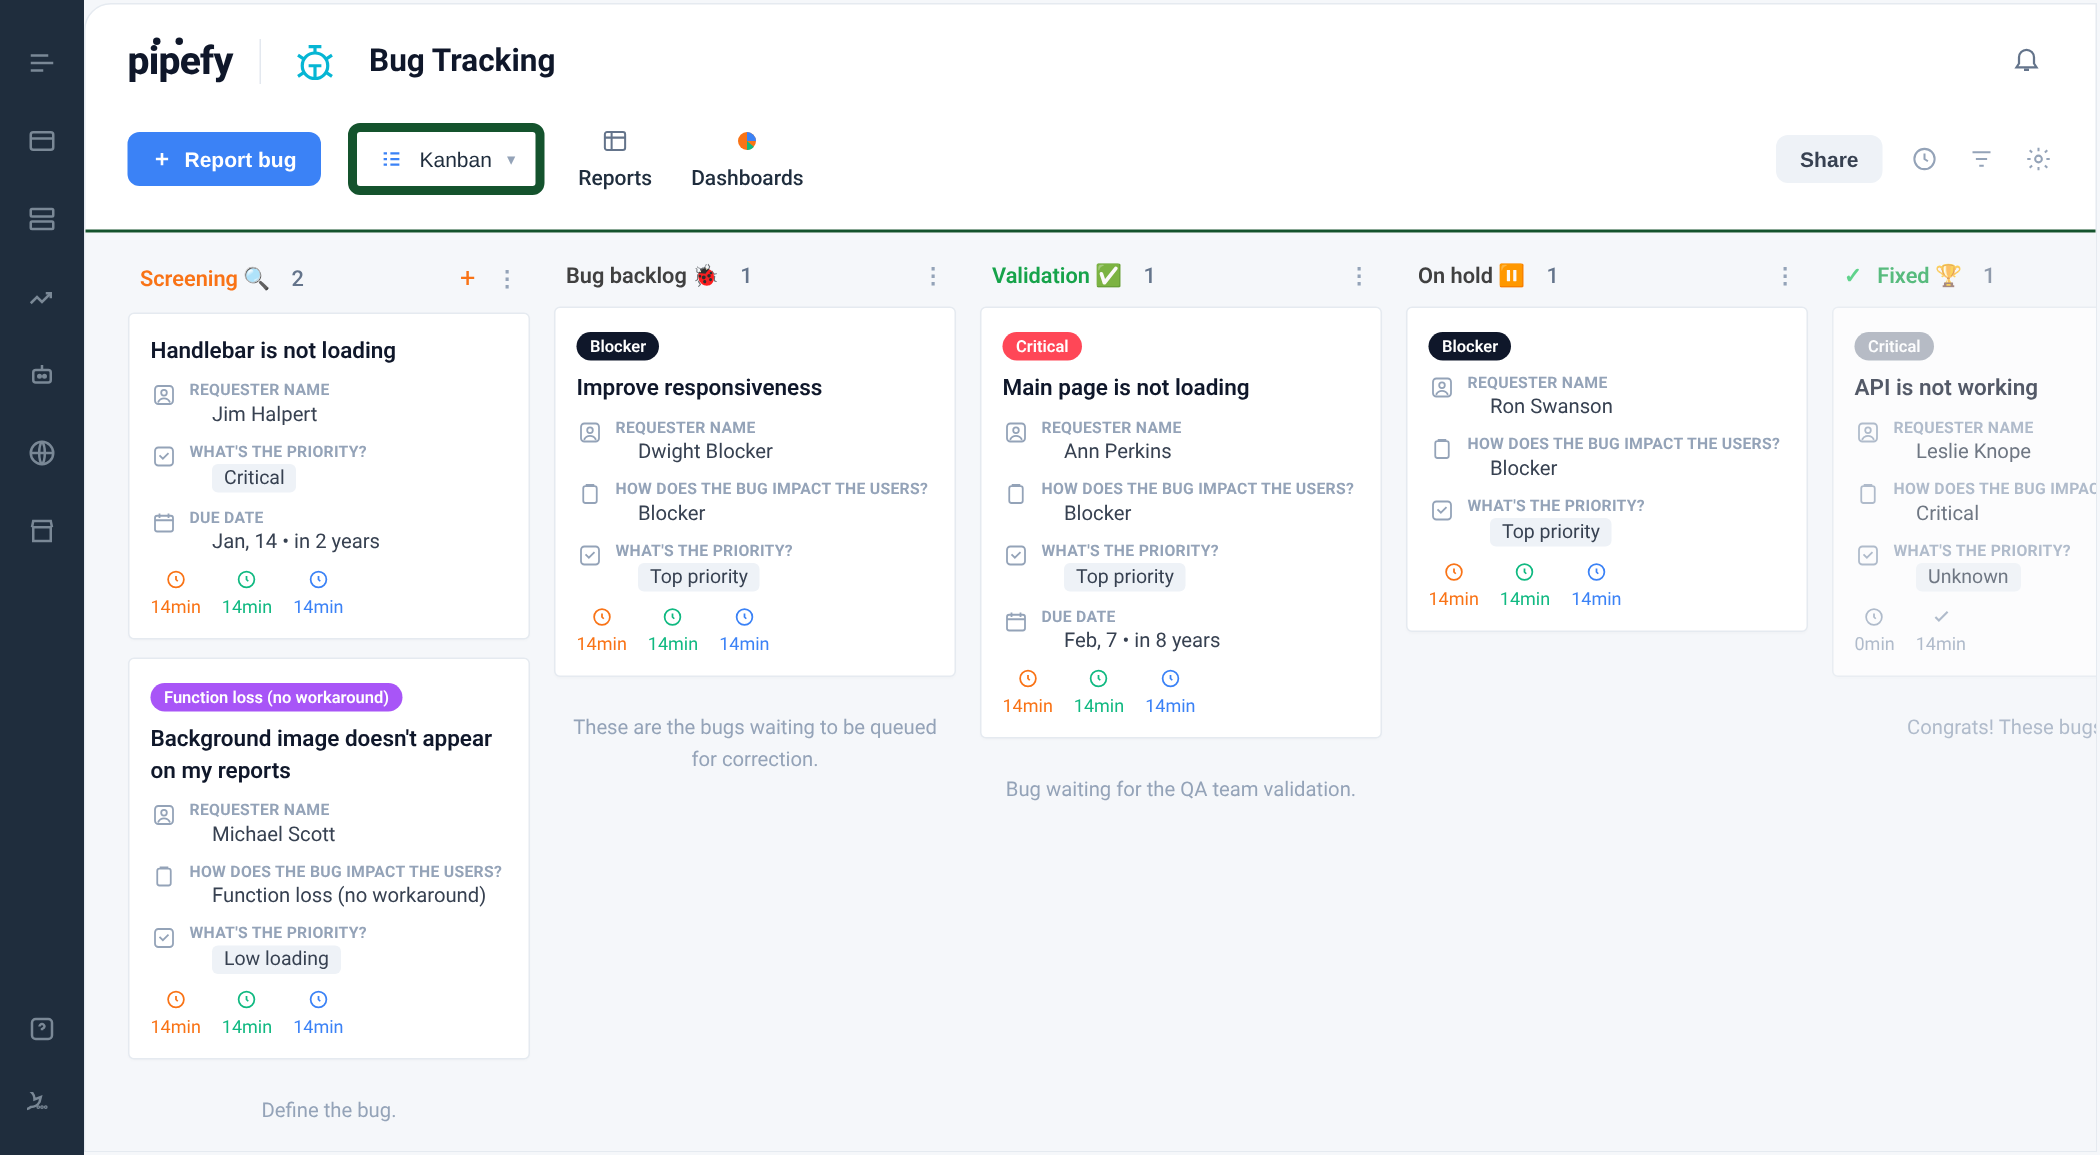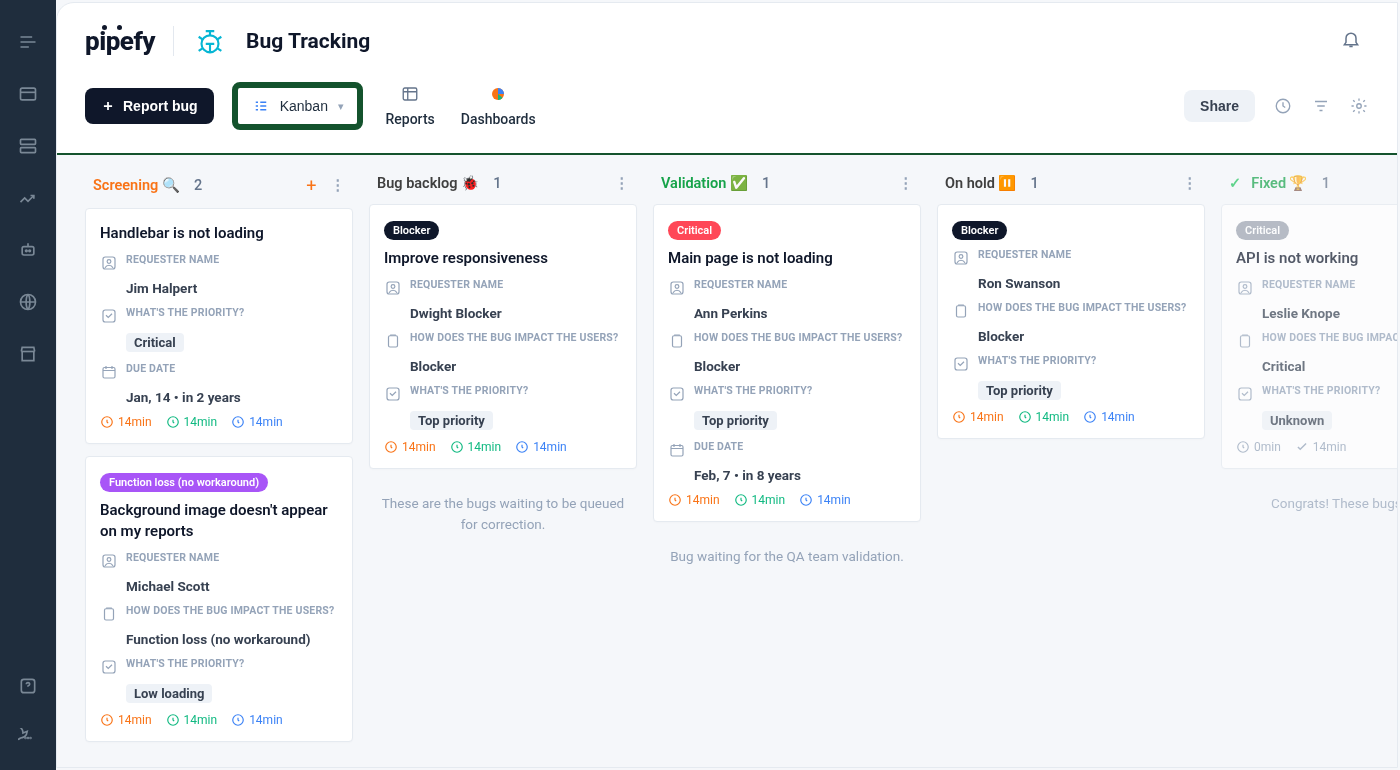--- a/index.html
+++ b/index.html
@@ -15,21 +15,21 @@
 .topbar { display:flex; align-items:center; padding: 20px 28px 0 28px; gap: 18px; }
 .logo { font-weight: 800; font-size: 26px; letter-spacing: -0.5px; color:#0f172a; position:relative;}
 .logo .dot1::after { content:""; position:absolute; width:5px; height:5px; background:#0f172a; border-radius:50%; top:-1px; left:17px;}
 .logo .dot2::after { content:""; position:absolute; width:5px; height:5px; background:#0f172a; border-radius:50%; top:-1px; left:32px;}
 .divider { width:1px; height:30px; background:#e3e8ef;}
 .pipe-icon { width:36px; height:36px; color:#06b6d4; display:flex; align-items:center; justify-content:center;}
 .pipe-title { font-size: 21px; font-weight: 700; color:#0f172a;}
 .bell { margin-left:auto; margin-right:8px; color:#64748b; cursor:pointer;}
 
 .toolbar { display:flex; align-items:center; padding: 18px 28px; gap: 18px; }
-.btn-primary { background:#0f172a; color:#fff; border:none; border-radius:8px; padding: 10px 16px; font-size:14px; font-weight:600; display:flex; align-items:center; gap:8px; cursor:pointer;}
+.btn-primary { background:#3b82f6; color:#fff; border:none; border-radius:8px; padding: 10px 16px; font-size:14px; font-weight:600; display:flex; align-items:center; gap:8px; cursor:pointer;}
 .btn-kanban { background:#fff; border:6px solid #14532d; border-radius:8px; padding: 9px 14px; font-size:14px; font-weight:500; display:flex; align-items:center; gap:10px; cursor:pointer; color:#1f2d3d;}
 .btn-kanban .chev { color:#94a3b8; font-size:11px;}
 .tb-link { display:flex; align-items:center; gap:8px; font-size:14px; font-weight:500; color:#1f2d3d; cursor:pointer; padding: 8px 4px; flex-direction: column;}
 .tb-right { margin-left:auto; display:flex; align-items:center; gap:18px;}
 .btn-share { background:#eef2f7; border:none; border-radius:8px; padding:8px 16px; font-size:14px; font-weight:600; color:#374151; cursor:pointer;}
 .tb-ico { color:#94a3b8; cursor:pointer; width:20px;height:20px; display:flex;align-items:center;justify-content:center;}
 
 .board { flex:1; background:#f5f7fa; padding: 16px 0 16px 28px; overflow-x:auto; display:flex; gap:16px; border-top:2px solid #14532d;}
 .column { width: 268px; flex-shrink:0; display:flex; flex-direction:column; }
 .column.fixed { opacity: 0.7; }
@@ -48,27 +48,27 @@
 .card-title { font-size:15px; font-weight:600; color:#0f172a; margin-bottom:10px; line-height:1.35;}
 .tag { display:inline-block; font-size:11px; font-weight:600; padding:3px 9px; border-radius:10px; margin-bottom:8px;}
 .tag-blocker { background:#0f172a; color:#fff;}
 .tag-critical { background:#ff4757; color:#fff;}
 .tag-critical-muted { background:#9ca3af; color:#fff;}
 .tag-funcloss { background:#a855f7; color:#fff;}
 .field-row { display:flex; align-items:flex-start; gap:8px; margin-bottom:10px; font-size:13px;}
 .field-row:last-child { margin-bottom:0;}
 .field-icon { width:18px; height:18px; flex-shrink:0; margin-top:1px;}
 .field-icon svg { stroke:#94a3b8;}
-.field-body { display:flex; flex-direction:column; gap:14px;}
+.field-body { display:flex; flex-direction:column; gap:2px;}
 .field-label { font-size:10.5px; font-weight:700; color:#94a3b8; letter-spacing:0.2px;}
-.field-value { font-size:13.5px; color:#374151; font-weight:700;}
+.field-value { font-size:13.5px; color:#374151; font-weight:400;margin-left:15px;}
 .chip { display:inline-block; background:#eef2f7; padding:2px 8px; border-radius:4px; font-size:13px; color:#374151;}
 
 .timers { display:flex; align-items:center; gap:14px; margin-top:10px; font-size:12px; color:#64748b;}
-.timers .t { display:flex; align-items:center; gap:4px;}
+.timers .t { display:flex; align-items:center; gap:4px;flex-direction:column;}
 .t-orange svg{stroke:#f97316;} .t-orange{color:#f97316;}
 .t-green svg{stroke:#10b981;} .t-green{color:#10b981;}
 .t-blue svg{stroke:#3b82f6;} .t-blue{color:#3b82f6;}
 
 .col-hint { font-size:13.5px; color:#94a3b8; text-align:center; padding: 12px 10px; line-height:1.5;}
 
 ::-webkit-scrollbar{height:8px;width:8px;}
 ::-webkit-scrollbar-thumb{background:#cbd5e1;border-radius:4px;}
 </style>
 </head>

